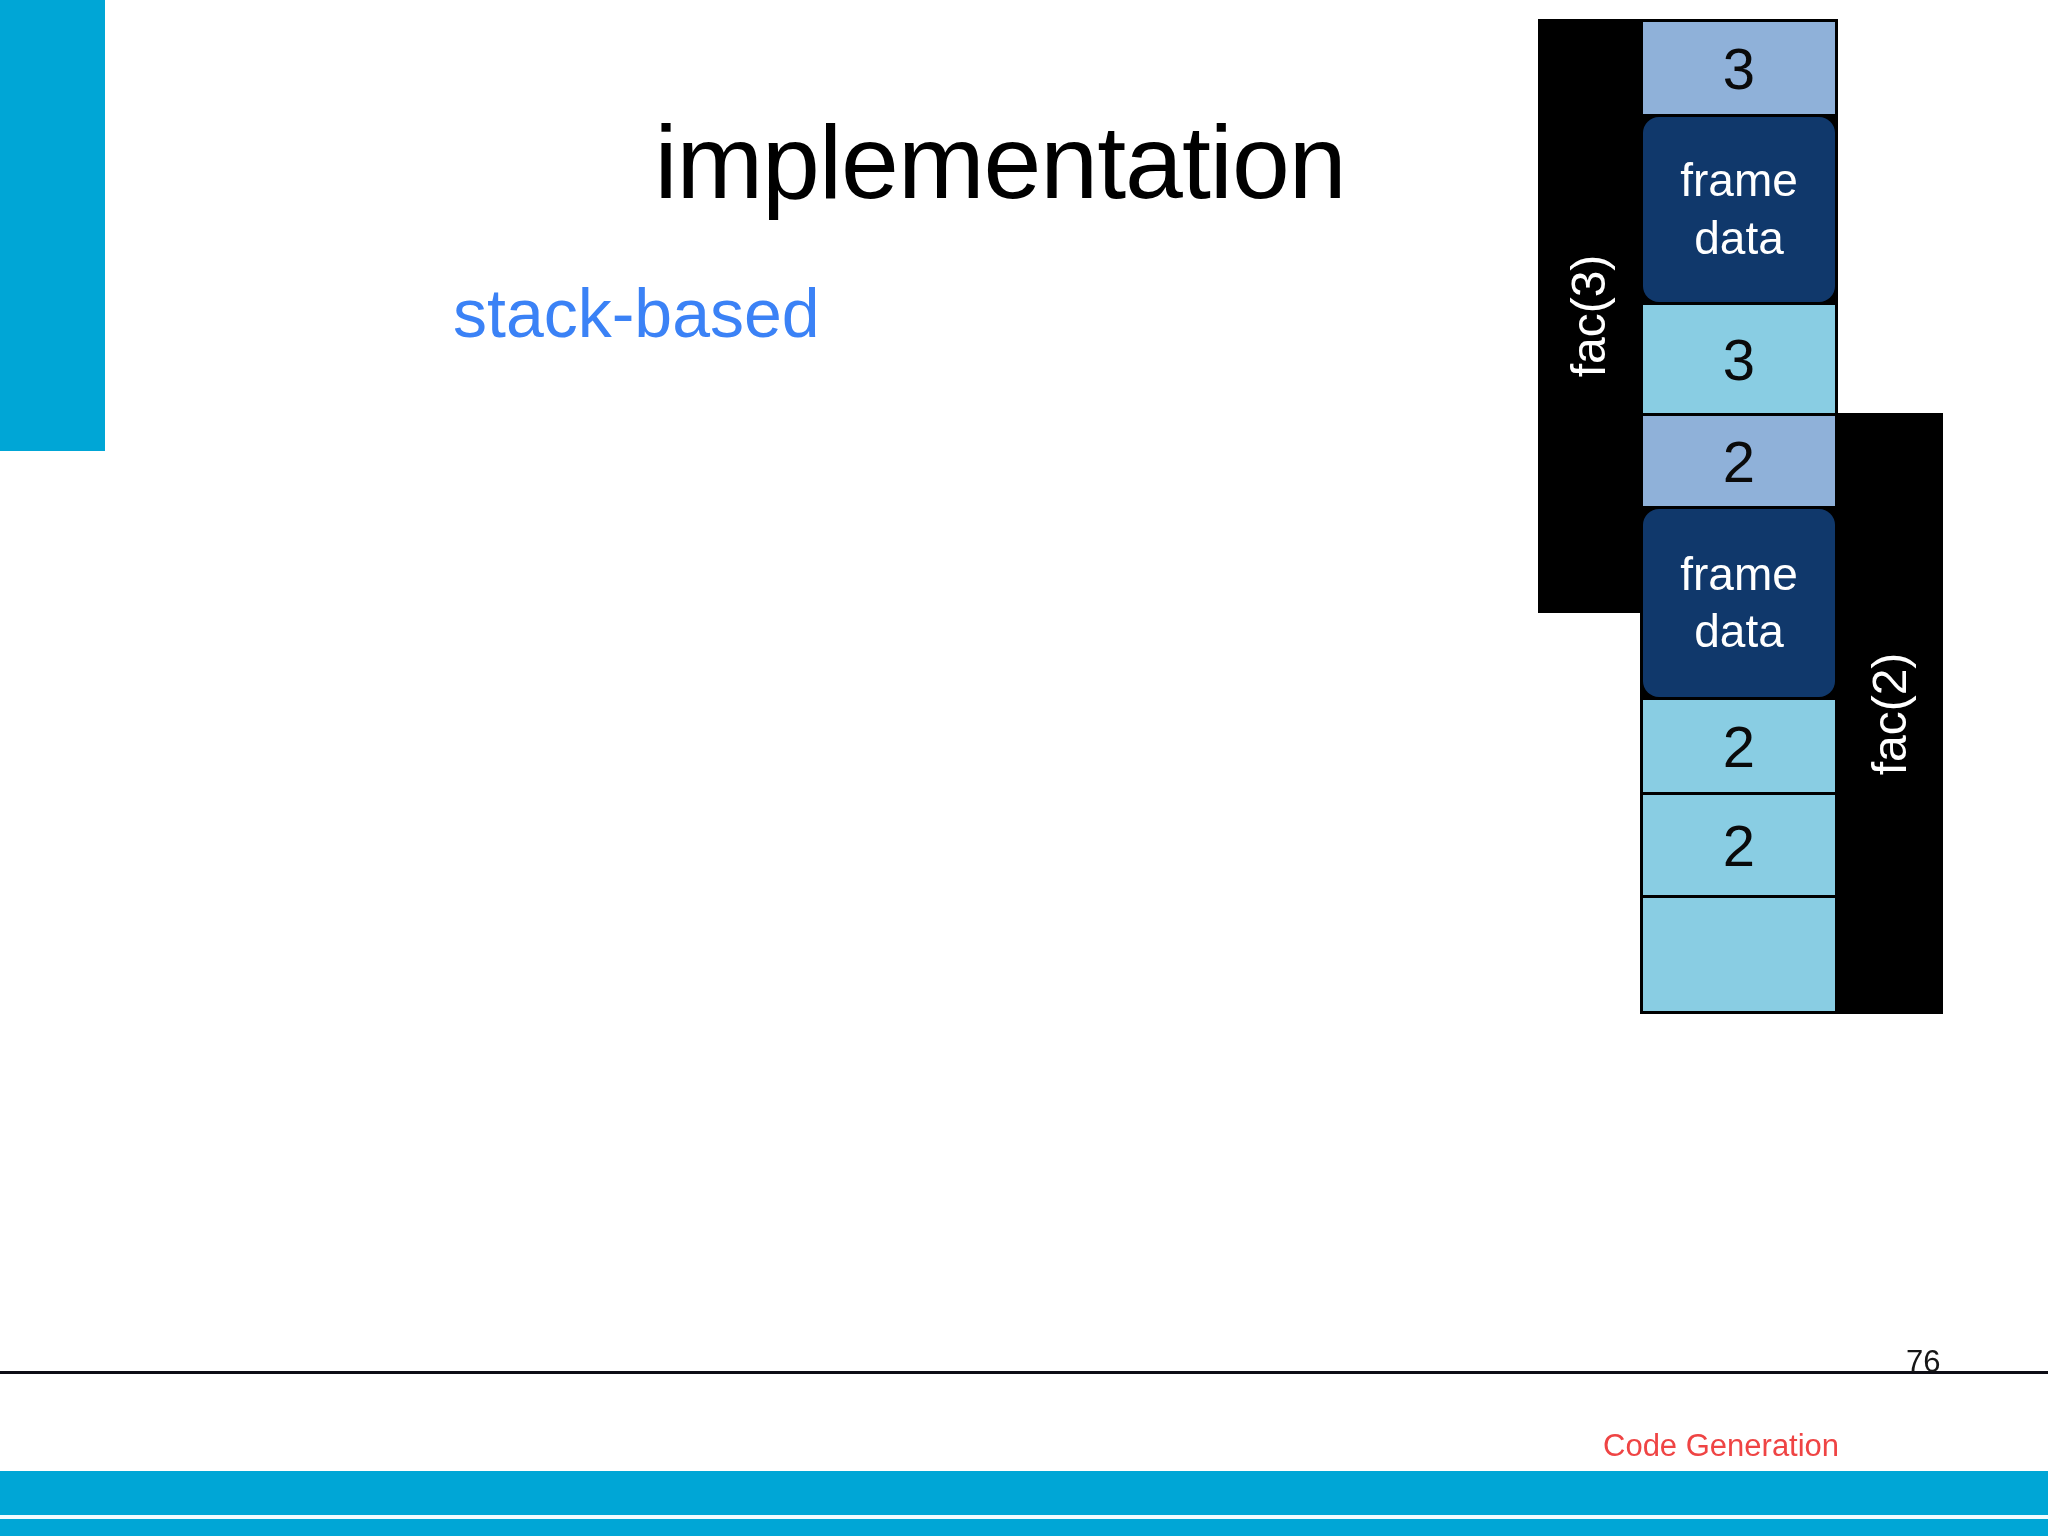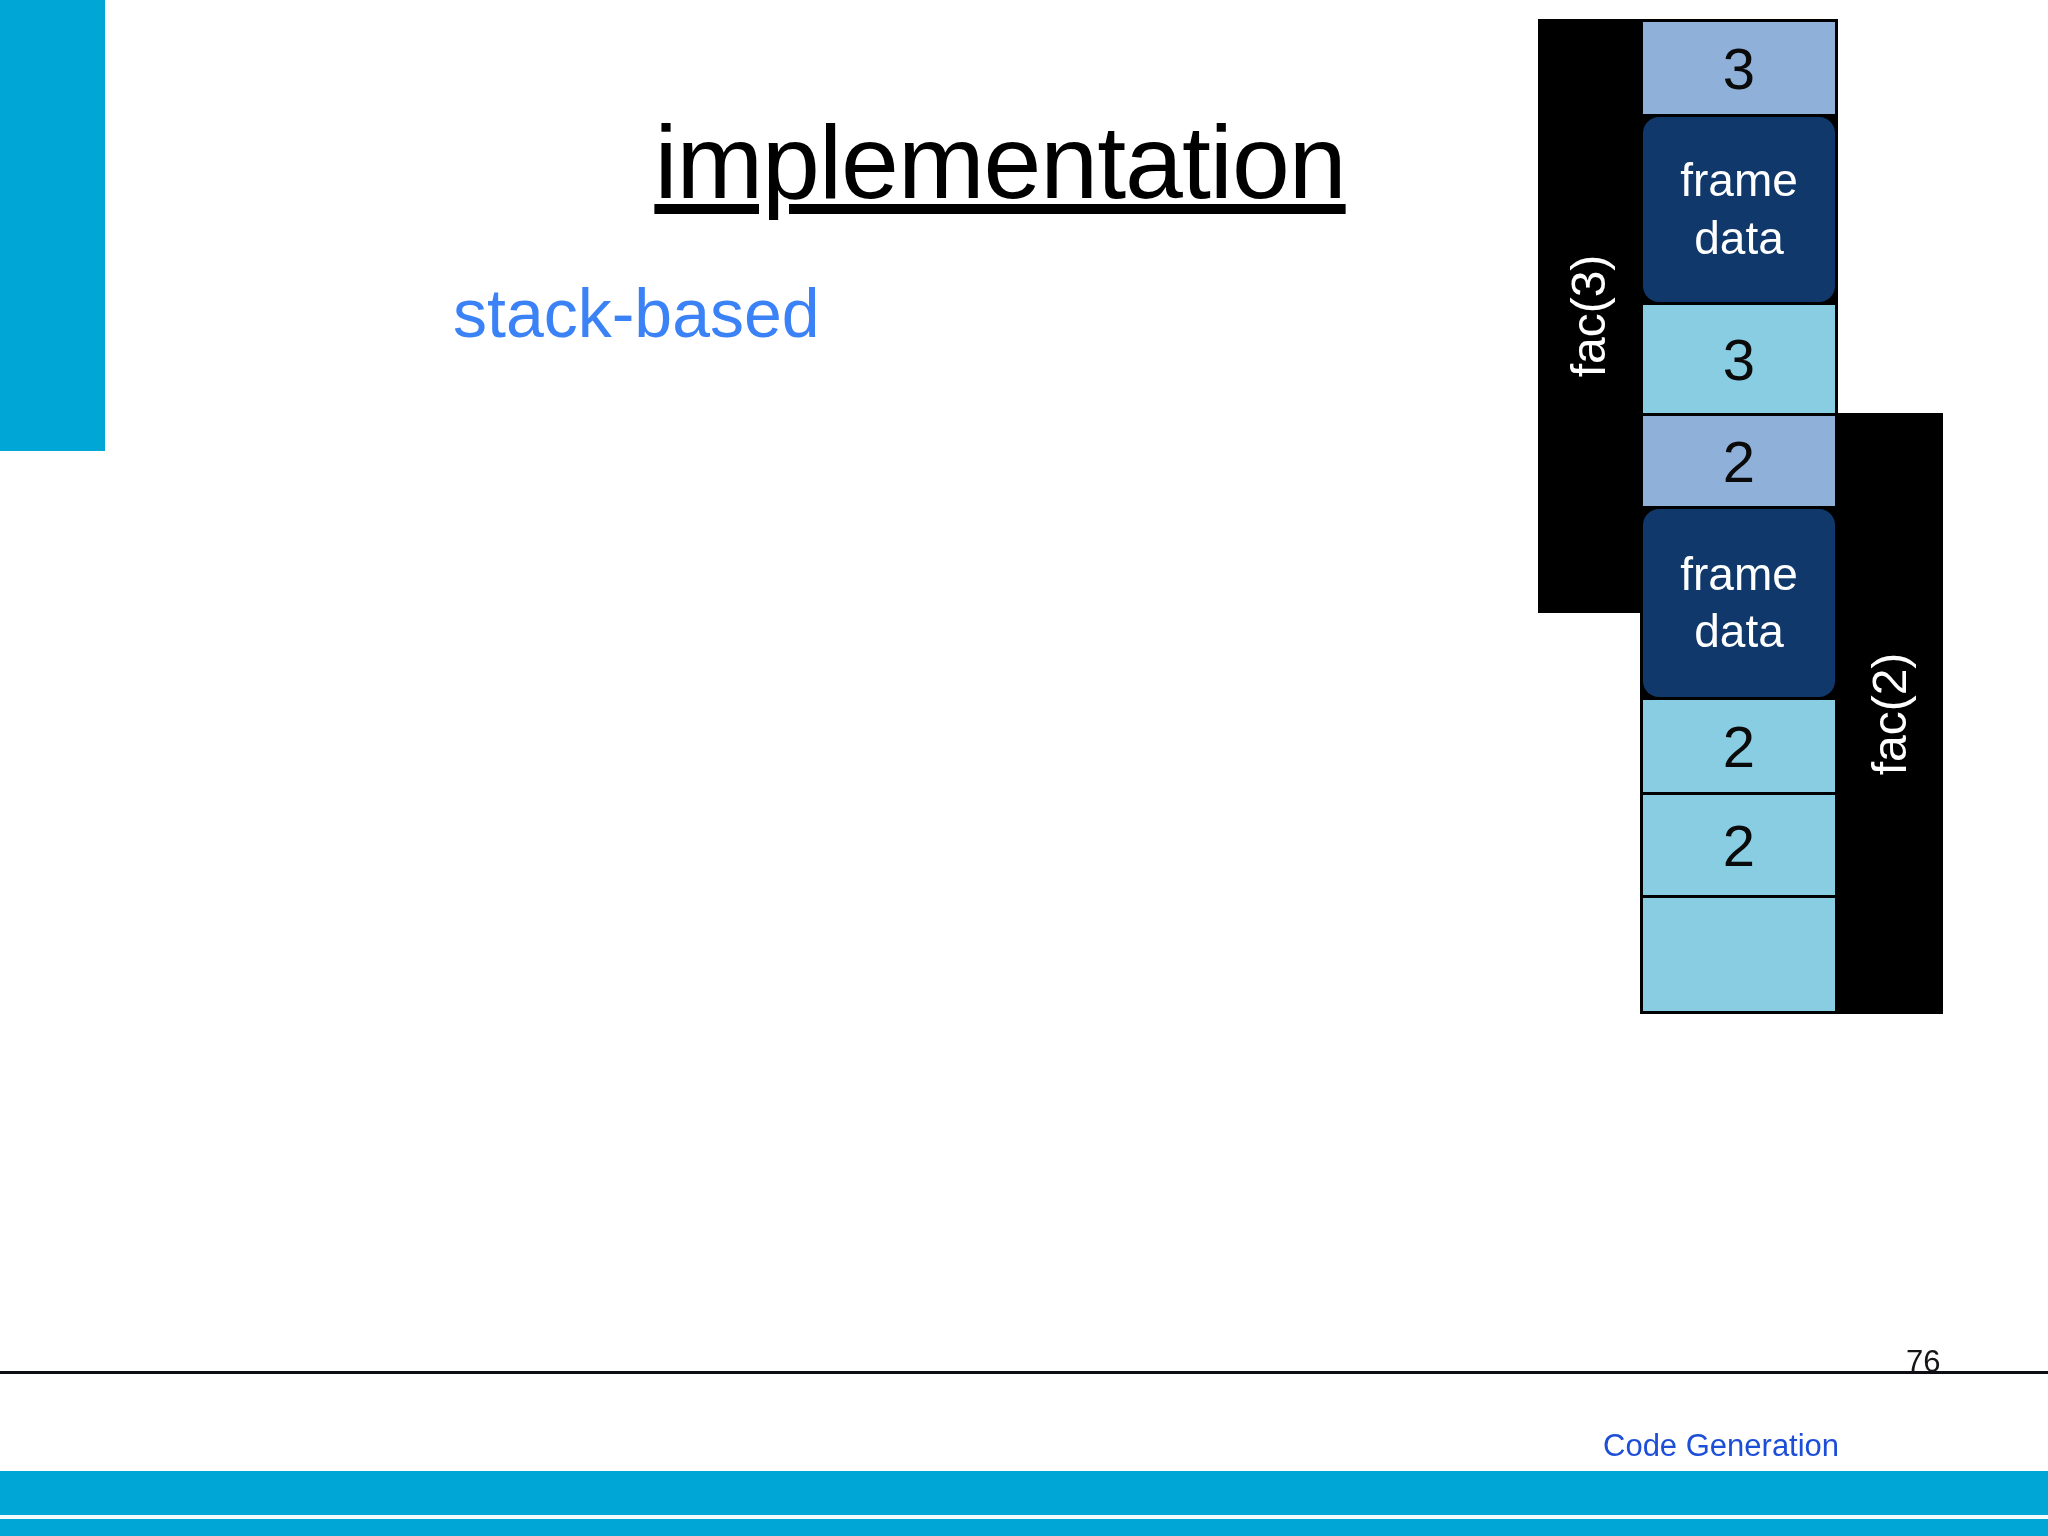--- a/index.html
+++ b/index.html
@@ -10,21 +10,20 @@
   }
 
   
   .accent-bar{position:absolute;left:0;top:0;width:105px;height:451px;background:#00a6d6;}
 
   
   .title{
     position:absolute;left:400px;top:108px;width:1200px;
     text-align:center;font-size:104px;line-height:1.05;color:#000000;
     letter-spacing:-1px;
-    text-decoration:underline;
   }
   .subtitle{
     position:absolute;left:453px;top:278px;width:1200px;
     text-align:left;font-size:68px;line-height:1.05;color:#3b82f6;
   }
 
   
   .bracket{position:absolute;background:#000000;display:flex;align-items:center;justify-content:center;}
   .bracket-fac3{left:1538px;top:19px;width:102px;height:594px;}
   .bracket-fac2{left:1838px;top:413px;width:105px;height:601px;}
@@ -59,21 +58,21 @@
   .tud-flame{position:absolute;left:8px;top:0;}
   .tud-wordmark{
     position:absolute;left:0;top:32px;font-size:54px;line-height:1;
     letter-spacing:-1px;color:#000000;white-space:nowrap;
   }
   .tud-t{font-weight:bold;color:#000000;}
   .tud-u{font-weight:bold;color:#00a6d6;}
   .tud-name{font-weight:normal;color:#000000;}
 
   .footer-course{
-    position:absolute;left:1603px;top:1430px;font-size:31px;color:#1d4ed8;line-height:1;
+    position:absolute;left:1603px;top:1430px;font-size:31px;color:#ef4444;line-height:1;
   }
   .footer-page{
     position:absolute;left:1882px;top:1346px;font-size:31px;color:#161616;line-height:1;margin-left:24px;
   }
 
   .footer-bar{position:absolute;left:0;top:1471px;width:2048px;height:65px;background:#00a6d6;}
   .footer-bar-stripe{position:absolute;left:0;top:44px;width:100%;height:4px;background:#f2fbfe;}
 </style>
 </head>
 <body>

